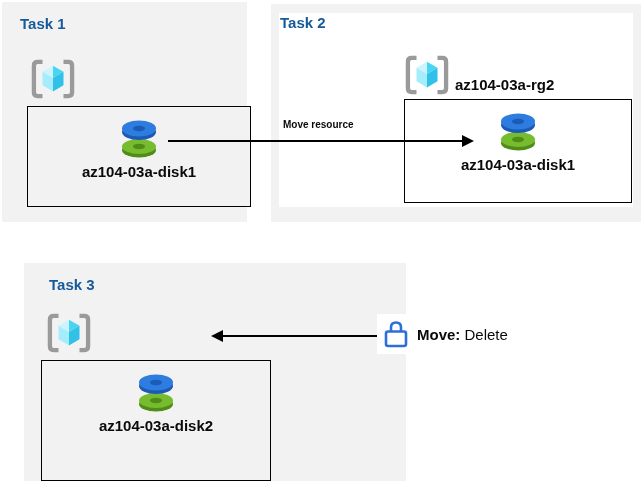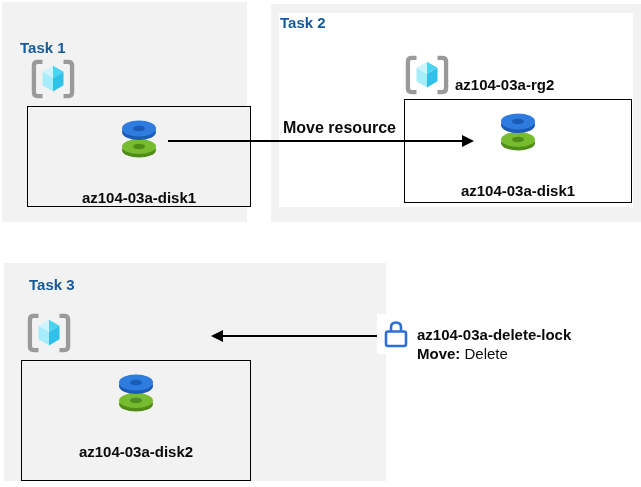--- a/index.html
+++ b/index.html
@@ -18,46 +18,46 @@
   .panel{position:absolute;background:var(--panel-bg);}
   .panel-inset{position:absolute;background:var(--inset-bg);}
 
   .task-title{position:absolute;font-size:15px;font-weight:bold;color:var(--task-title);white-space:nowrap;}
 
   .rg-icon{position:absolute;width:46px;height:42px;}
   .rg-label{position:absolute;font-size:15px;font-weight:bold;line-height:18px;white-space:nowrap;color:var(--text);}
 
   .resource-box{
     position:absolute;border:1px solid var(--line);background:var(--panel-bg);
-    display:flex;flex-direction:column;align-items:center;padding-top:9px;gap:26px;
+    display:flex;flex-direction:column;align-items:center;padding-top:9px;
   }
   .disk-icon{width:46px;height:42px;}
   .resource-label{font-size:15px;font-weight:bold;margin-top:5px;white-space:nowrap;color:var(--text);}
 
   .arrow-line{position:absolute;height:2px;background:var(--line);}
   .arrow-head-right{position:absolute;width:0;height:0;
     border-left:12px solid var(--line);border-top:6px solid transparent;border-bottom:6px solid transparent;}
   .arrow-head-left{position:absolute;width:0;height:0;
     border-right:12px solid var(--line);border-top:6px solid transparent;border-bottom:6px solid transparent;}
 
-  .move-label{position:absolute;font-size:16px;font-weight:bold;white-space:nowrap;color:var(--text);}
+  .move-label{position:absolute;font-size:10px;font-weight:bold;white-space:nowrap;color:var(--text);}
 
   .lock-badge{position:absolute;background:#ffffff;display:flex;align-items:center;justify-content:center;}
   .lock-icon{width:30px;height:32px;}
   .lock-text{position:absolute;font-size:15px;line-height:19px;white-space:nowrap;color:var(--text);}
   .lock-name{font-weight:bold;}
   .lock-type-label{font-weight:bold;}
 </style>
 </head>
 <body>
 
 <div class="canvas">
 
   <div class="panel" style="left:2px;top:2px;width:245px;height:220px;">
-    <div class="task-title" style="left:18px;top:13px;margin-top:24px;">Task 1</div>
+    <div class="task-title" style="left:18px;top:13px;">Task 1</div>
 
     <svg class="rg-icon" style="left:28px;top:56px;" viewBox="0 0 48 44">
       <path d="M13 4 H8 Q4 4 4 8 V36 Q4 40 8 40 H13" fill="none" stroke="#9a9a9a" stroke-width="4.5"></path>
       <path d="M35 4 H40 Q44 4 44 8 V36 Q44 40 40 40 H35" fill="none" stroke="#9a9a9a" stroke-width="4.5"></path>
       <polygon points="24,8 24,21 13,14.5" fill="#ccf3fe"></polygon>
       <polygon points="24,8 35,14.5 24,21" fill="#49d4f2"></polygon>
       <polygon points="13,14.5 24,21 24,35 13,28.5" fill="#a6edfc"></polygon>
       <polygon points="35,14.5 24,21 24,35 35,28.5" fill="#31c0e8"></polygon>
     </svg>
 
@@ -98,21 +98,21 @@
         <ellipse cx="23" cy="12.5" rx="6" ry="2.7" fill="#1a5bb5"></ellipse>
       </svg>
       <div class="resource-label">az104-03a-disk1</div>
     </div>
   </div>
 
   <div class="move-label" style="left:283px;top:119px;">Move resource</div>
   <div class="arrow-line" style="left:168px;top:140px;width:296px;"></div>
   <div class="arrow-head-right" style="left:462px;top:135px;"></div>
 
-  <div class="panel" style="left:4px;top:263px;width:382px;height:218px;text-align:center;">
+  <div class="panel" style="left:24px;top:263px;width:382px;height:218px;text-align:center;">
     <div class="task-title" style="left:25px;top:13px;">Task 3</div>
 
     <svg class="rg-icon" style="left:22px;top:49px;" viewBox="0 0 48 44">
       <path d="M13 4 H8 Q4 4 4 8 V36 Q4 40 8 40 H13" fill="none" stroke="#9a9a9a" stroke-width="4.5"></path>
       <path d="M35 4 H40 Q44 4 44 8 V36 Q44 40 40 40 H35" fill="none" stroke="#9a9a9a" stroke-width="4.5"></path>
       <polygon points="24,8 24,21 13,14.5" fill="#ccf3fe"></polygon>
       <polygon points="24,8 35,14.5 24,21" fill="#49d4f2"></polygon>
       <polygon points="13,14.5 24,21 24,35 13,28.5" fill="#a6edfc"></polygon>
       <polygon points="35,14.5 24,21 24,35 35,28.5" fill="#31c0e8"></polygon>
     </svg>
@@ -133,17 +133,16 @@
   <div class="arrow-head-left" style="left:211px;top:330px;"></div>
   <div class="arrow-line" style="left:221px;top:335px;width:156px;"></div>
 
   <div class="lock-badge" style="left:377px;top:314px;width:38px;height:40px;">
     <svg class="lock-icon" viewBox="0 0 30 32">
       <path d="M10 14 V9.5 Q10 4.5 15 4.5 Q20 4.5 20 9.5 V14" fill="none" stroke="#2d6fd6" stroke-width="2.6"></path>
       <rect x="5" y="13.5" width="20" height="14.5" rx="2" fill="#ffffff" stroke="#2d6fd6" stroke-width="2.6"></rect>
     </svg>
   </div>
   <div class="lock-text" style="left:417px;top:325px;">
-    <div class="lock-name">az104-03a-delete-lock</div>
     <div><span class="lock-type-label">Move:</span> <span>Delete</span></div>
   </div>
 
 </div>
 
 </body></html>

